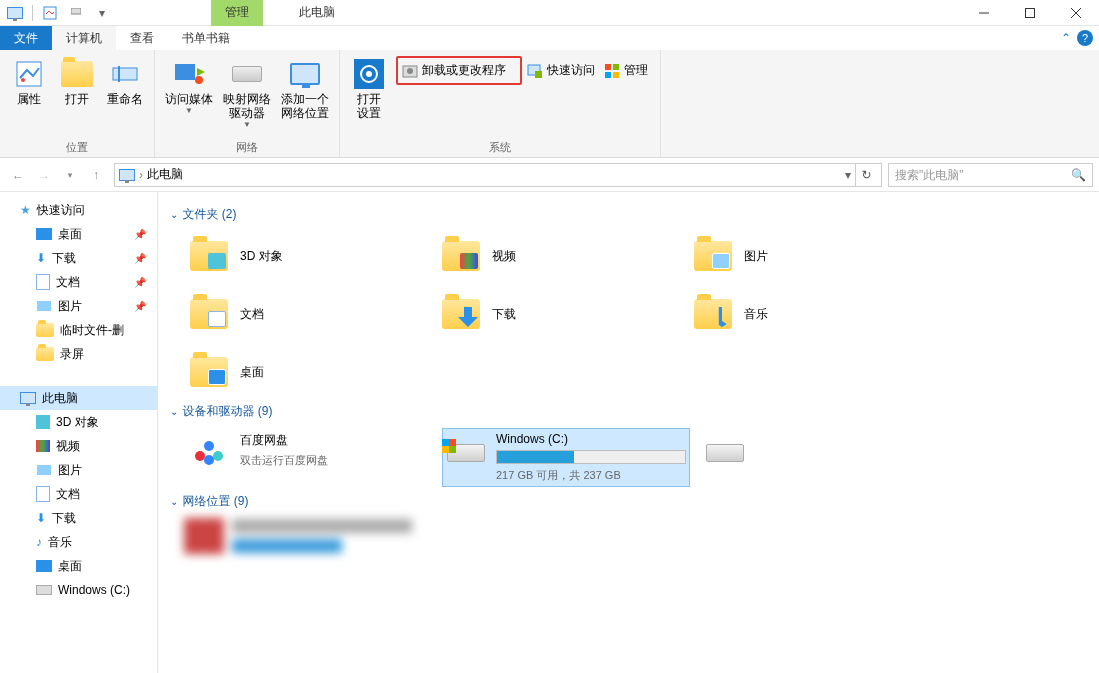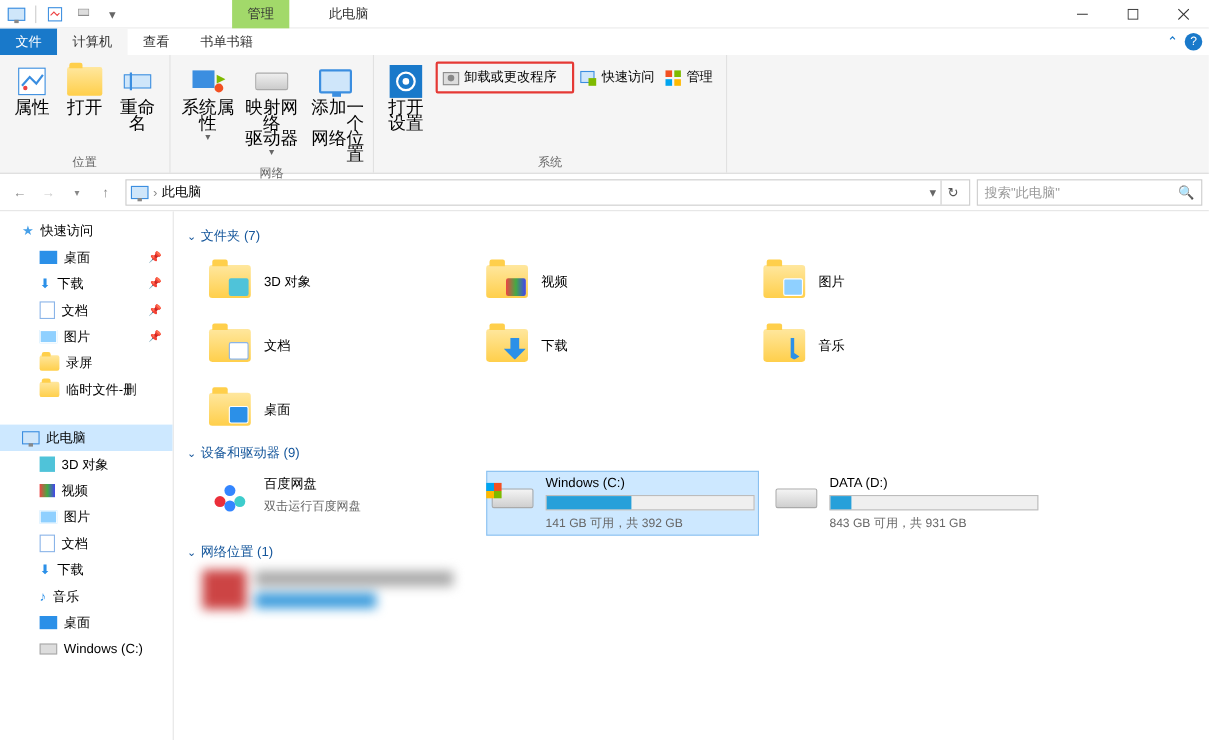--- a/index.html
+++ b/index.html
@@ -24,21 +24,21 @@
 .menutabs-right { position: absolute; right: 6px; top: 0; height: 24px; display: flex; align-items: center; gap: 6px; }
 .help-icon { width: 16px; height: 16px; border-radius: 50%; background: #1979ca; color: #fff; display: flex; align-items: center; justify-content: center; font-size: 11px; }
 
 
 .ribbon { height: 108px; background: #f5f5f5; border-bottom: 1px solid #dadada; display: flex; }
 .ribbon-group { border-right: 1px solid #e1e1e1; padding: 4px 8px 2px; display: flex; flex-direction: column; }
 .ribbon-group-body { flex: 1; display: flex; align-items: flex-start; gap: 6px; }
 .ribbon-group-label { text-align: center; color: #666; font-size: 11px; padding-top: 2px; }
 .big-btn { display: flex; flex-direction: column; align-items: center; width: 42px; padding-top: 4px; cursor: pointer; }
 .big-btn .icon-box { width: 32px; height: 32px; display: flex; align-items: center; justify-content: center; }
-.big-btn .lbl { text-align: center; font-size: 16px; margin-top: 2px; line-height: 14px; }
+.big-btn .lbl { text-align: center; font-size: 12px; margin-top: 2px; line-height: 14px; }
 .small-btns { display: flex; gap: 1px; padding-top: 2px; }
 .small-btn { display: flex; align-items: center; gap: 4px; padding: 2px 4px; cursor: pointer; white-space: nowrap; }
 .small-btn.highlighted { border: 2px solid #e53935; border-radius: 2px; padding: 4px 14px 4px 4px; }
 
 
 .ficon { width: 32px; height: 26px; background: linear-gradient(#ffe79e,#ffcf4b); border-radius: 2px; position: relative; }
 .ficon::before { content:""; position:absolute; top:-4px; left:2px; width:12px; height:5px; background:#ffcf4b; border-radius:2px 2px 0 0; }
 .ficon.small { width: 18px; height: 14px; }
 .ficon.small::before { top:-3px; width:8px; height:4px; }
 .monitor-icon { width: 30px; height: 22px; border: 2px solid #3b8ee0; border-radius: 2px; position: relative; background: #cfe6fa; }
@@ -202,21 +202,21 @@
   <div class="ribbon-group">
     <div class="ribbon-group-body">
       <div class="big-btn" style="width:52px;">
         <div class="icon-box">
             <svg width="32" height="28">
               <rect x="2" y="4" width="20" height="16" fill="#3b8ee0"></rect>
               <polygon points="24,8 32,12 24,16" fill="#7fba00"></polygon>
               <circle cx="26" cy="20" r="4" fill="#f25022"></circle>
             </svg>
           </div>
-        <div class="lbl">系统属性</div>
+        <div class="lbl">访问媒体</div>
         <span style="font-size:8px;color:#666;">▼</span>
       </div>
       <div class="big-btn" style="width:52px;">
         <div class="icon-box">
             <div class="disk-icon"></div>
           </div>
         <div class="lbl" style="white-space:pre-line;">映射网络
 驱动器</div>
         <span style="font-size:8px;color:#666;">▼</span>
       </div>
@@ -317,25 +317,25 @@
         <span>文档</span>
         <span class="pin">📌</span>
       </div>
     <div class="side-item sub">
         <span style="width:16px;height:12px;background:#8fd0ff;border:1px solid #fff;"></span>
         <span>图片</span>
         <span class="pin">📌</span>
       </div>
     <div class="side-item sub">
         <div class="ficon small"></div>
+        <span>临时文件-删</span>
+      </div>
+    <div class="side-item sub">
+        <div class="ficon small"></div>
         <span>录屏</span>
-      </div>
-    <div class="side-item sub">
-        <div class="ficon small"></div>
-        <span>临时文件-删</span>
       </div>
     <div class="side-spacer"></div>
     <div class="side-spacer"></div>
     <div class="side-item selected">
         <div class="pc-icon"></div>
         <span>此电脑</span>
       </div>
     <div class="side-item sub">
         <span style="width:14px;height:14px;background:#4fc3d9;"></span>
         <span>3D 对象</span>
@@ -366,21 +366,21 @@
       </div>
     <div class="side-item sub">
         <span style="width:16px;height:10px;background:#ddd;border:1px solid #aaa;"></span>
         <span>Windows (C:)</span>
       </div>
   </div>
 
   <div class="content">
     <div class="section-header">
       <span class="chev">⌄</span>
-      <span>文件夹 (7)</span>
+      <span>文件夹 (2)</span>
     </div>
     <div class="folder-grid">
       <div class="folder-item">
           <div class="fldimg">
             <div class="bigfolder">
               <div class="inner cube"></div>
             </div>
           </div>
           <span>3D 对象</span>
         </div>
@@ -455,40 +455,33 @@
       </div>
       <div class="drive-item selected">
         <div class="drimg">
             <div class="hdd-icon win"></div>
           </div>
         <div class="drive-info">
           <span>Windows (C:)</span>
           <div class="drive-bar">
               <div class="drive-bar-fill" id="cfill" style="width: 41%;"></div>
             </div>
-          <span class="drive-sub">141 GB 可用，共 392 GB</span>
+          <span class="drive-sub">217 GB 可用，共 237 GB</span>
         </div>
       </div>
       <div class="drive-item">
         <div class="drimg">
             <div class="hdd-icon"></div>
           </div>
-        <div class="drive-info">
-          <span>DATA (D:)</span>
-          <div class="drive-bar">
-              <div class="drive-bar-fill" id="dfill" style="width: 10%;"></div>
-            </div>
-          <span class="drive-sub">843 GB 可用，共 931 GB</span>
-        </div>
       </div>
     </div>
 
     <div class="section-header">
       <span class="chev">⌄</span>
-      <span>网络位置 (1)</span>
+      <span>网络位置 (9)</span>
     </div>
     <div class="blurred-item">
       <div class="b1"></div>
       <div class="blurred-stack">
           <div class="b2"></div>
           <div class="b3"></div>
         </div>
     </div>
   </div>
 </div>

